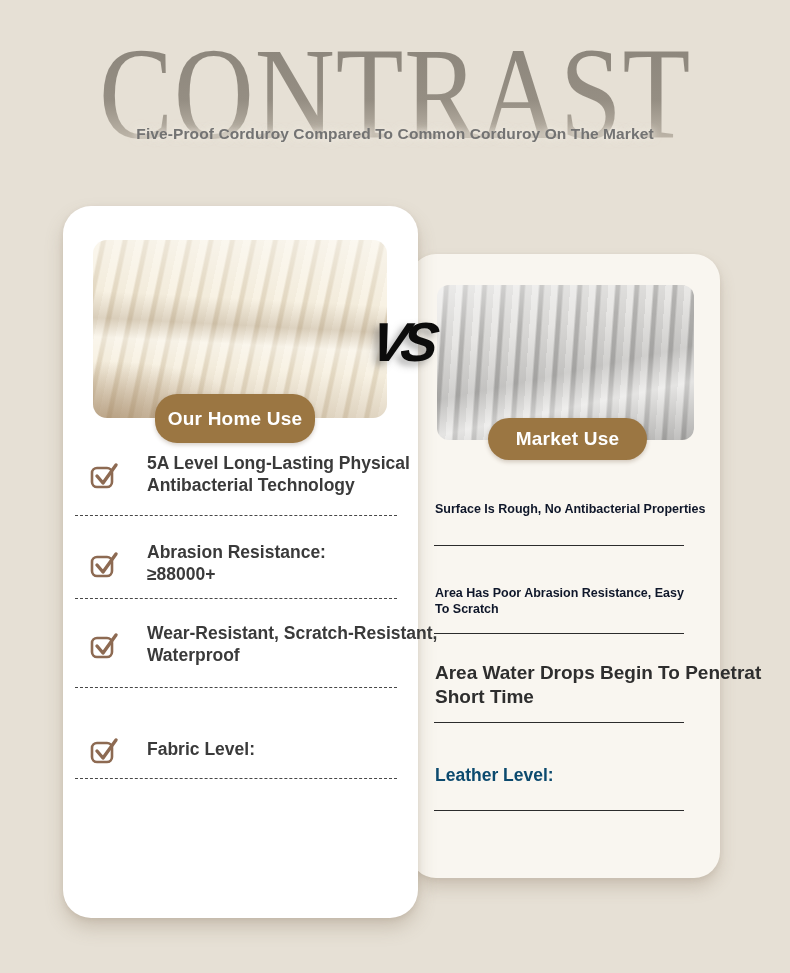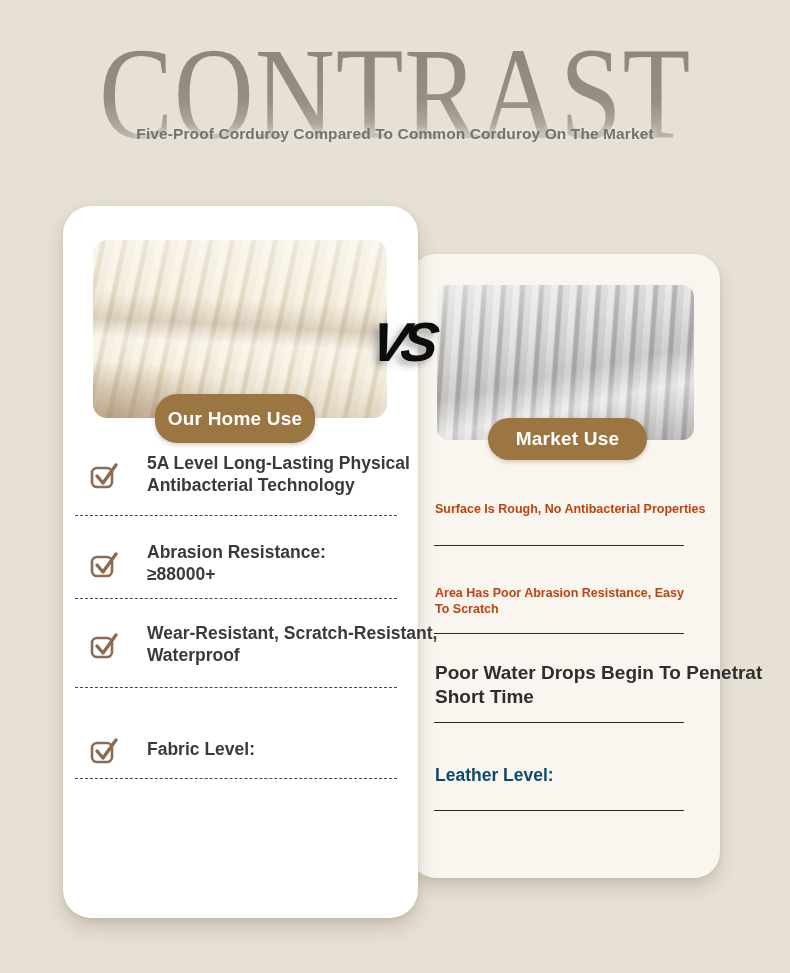--- a/index.html
+++ b/index.html
@@ -77,21 +77,21 @@
     user-select:none;
   }
 
   
   .l-item{position:absolute;left:26px;display:flex;align-items:center;}
   .check{width:30px;height:30px;flex:0 0 30px;margin-top:2px;}
   .l-text{margin-left:28px;font-size:17.5px;font-weight:700;color:var(--text-dark,#3a3a3a);line-height:22px;white-space:nowrap;}
   .l-div{position:absolute;left:12px;width:322px;border-top:1.6px dashed #474747;}
 
   
-  .r-text{position:absolute;left:25px;color:#c2410c;white-space:nowrap;}
+  .r-text{position:absolute;left:25px;color:#0f172a;white-space:nowrap;}
   .r-small{font-size:12.5px;font-weight:700;line-height:16px;}
   .r-big{font-size:19px;font-weight:600;line-height:24px;color:#2e2e2e;}
   .r-title{font-size:17.5px;font-weight:700;line-height:22px;color:#0c4a6e;}
   .r-div{position:absolute;left:24px;width:250px;border-top:1.5px solid #2c2c2c;}
 </style>
 </head>
 <body>
 
 <div class="canvas">
 
@@ -171,21 +171,21 @@
     </div>
     <div class="r-div" style="top:291px"></div>
 
     <div class="r-text r-small" style="top:331px">
       <div>Area Has Poor Abrasion Resistance, Easy</div>
       <div>To Scratch</div>
     </div>
     <div class="r-div" style="top:379px"></div>
 
     <div class="r-text r-big" style="top:407px">
-      <div>Poor Water Drops Begin To Penetrat</div>
+      <div>Area Water Drops Begin To Penetrat</div>
       <div>Short Time</div>
     </div>
     <div class="r-div" style="top:468px"></div>
 
     <div class="r-text r-title" style="top:510px">
       <div>Leather Level:</div>
     </div>
     <div class="r-div" style="top:556px"></div>
   </section>
 

